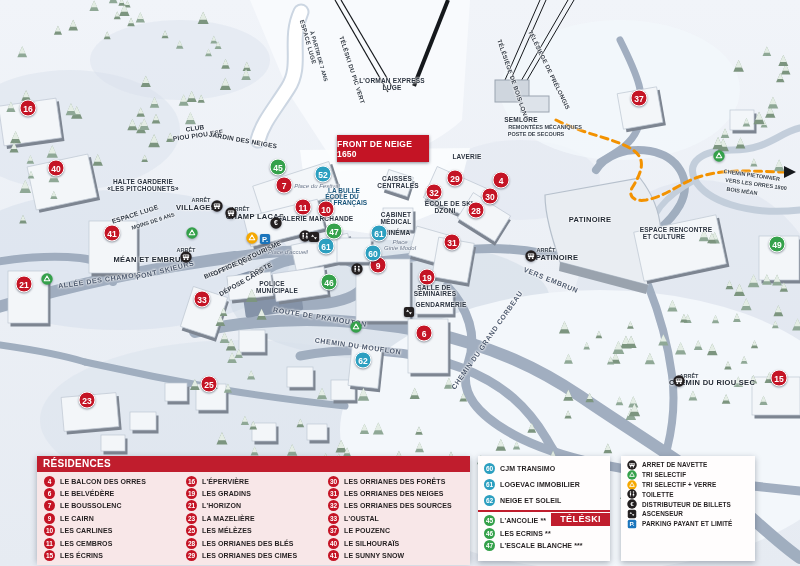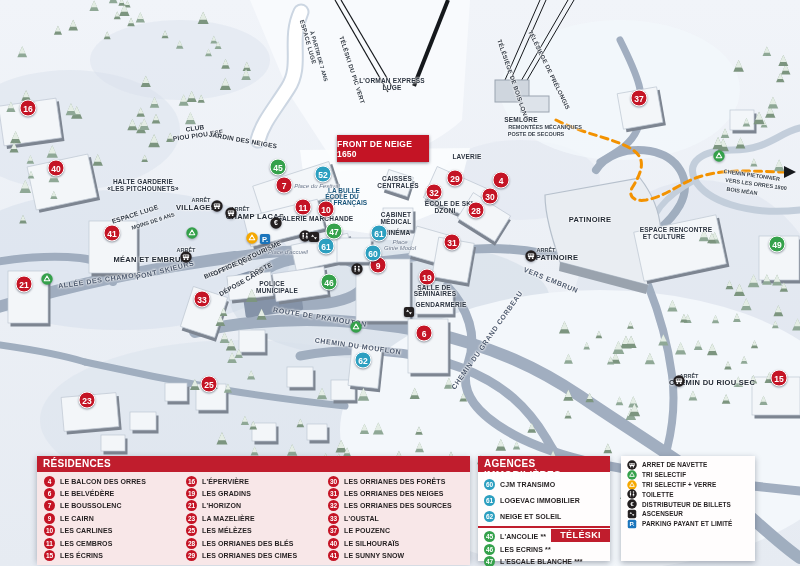--- a/index.html
+++ b/index.html
@@ -902,21 +902,20 @@
           </div>
           <div class="row">
             <span class="num n-res">41</span>
             <span class="ilabel">LE SUNNY SNOW</span>
           </div>
         </div>
       </div>
   </div>
 
   <div class="panel panel-ag">
-    <div class="phead">AGENCES IMMOBILIÈRES</div>
     <div class="pbody" id="ag-body">
         <div class="row">
           <span class="num n-ag">60</span>
           <span class="ilabel">CJM TRANSIMO</span>
         </div>
         <div class="row">
           <span class="num n-ag">61</span>
           <span class="ilabel">LOGEVAC IMMOBILIER</span>
         </div>
         <div class="row">

